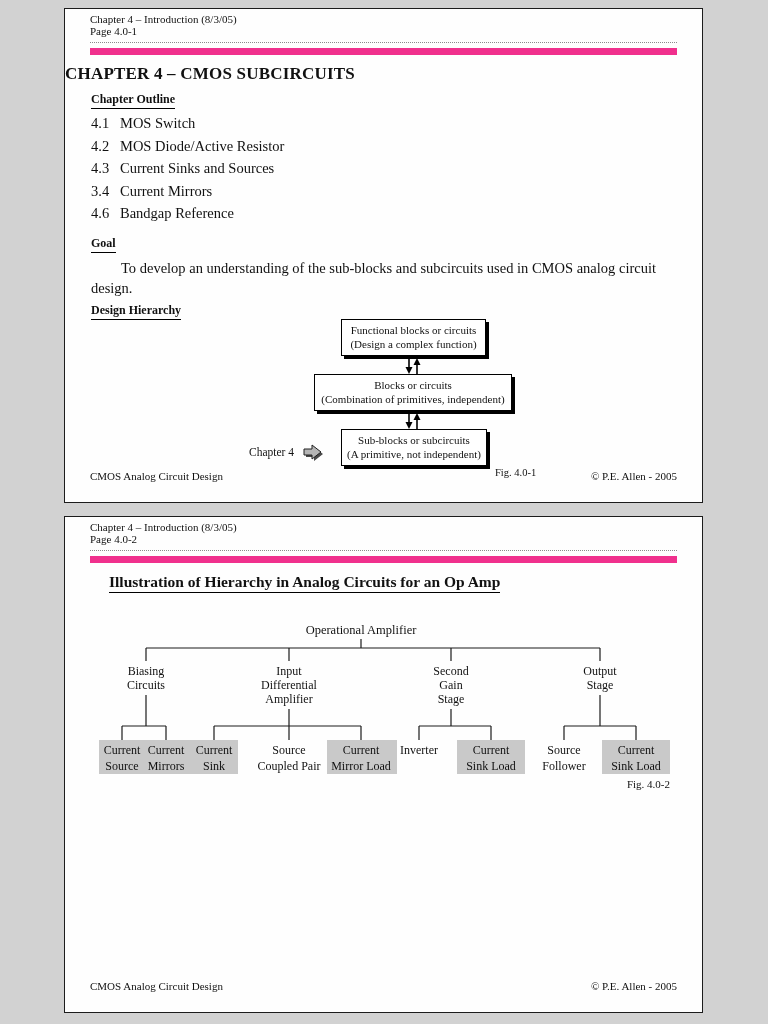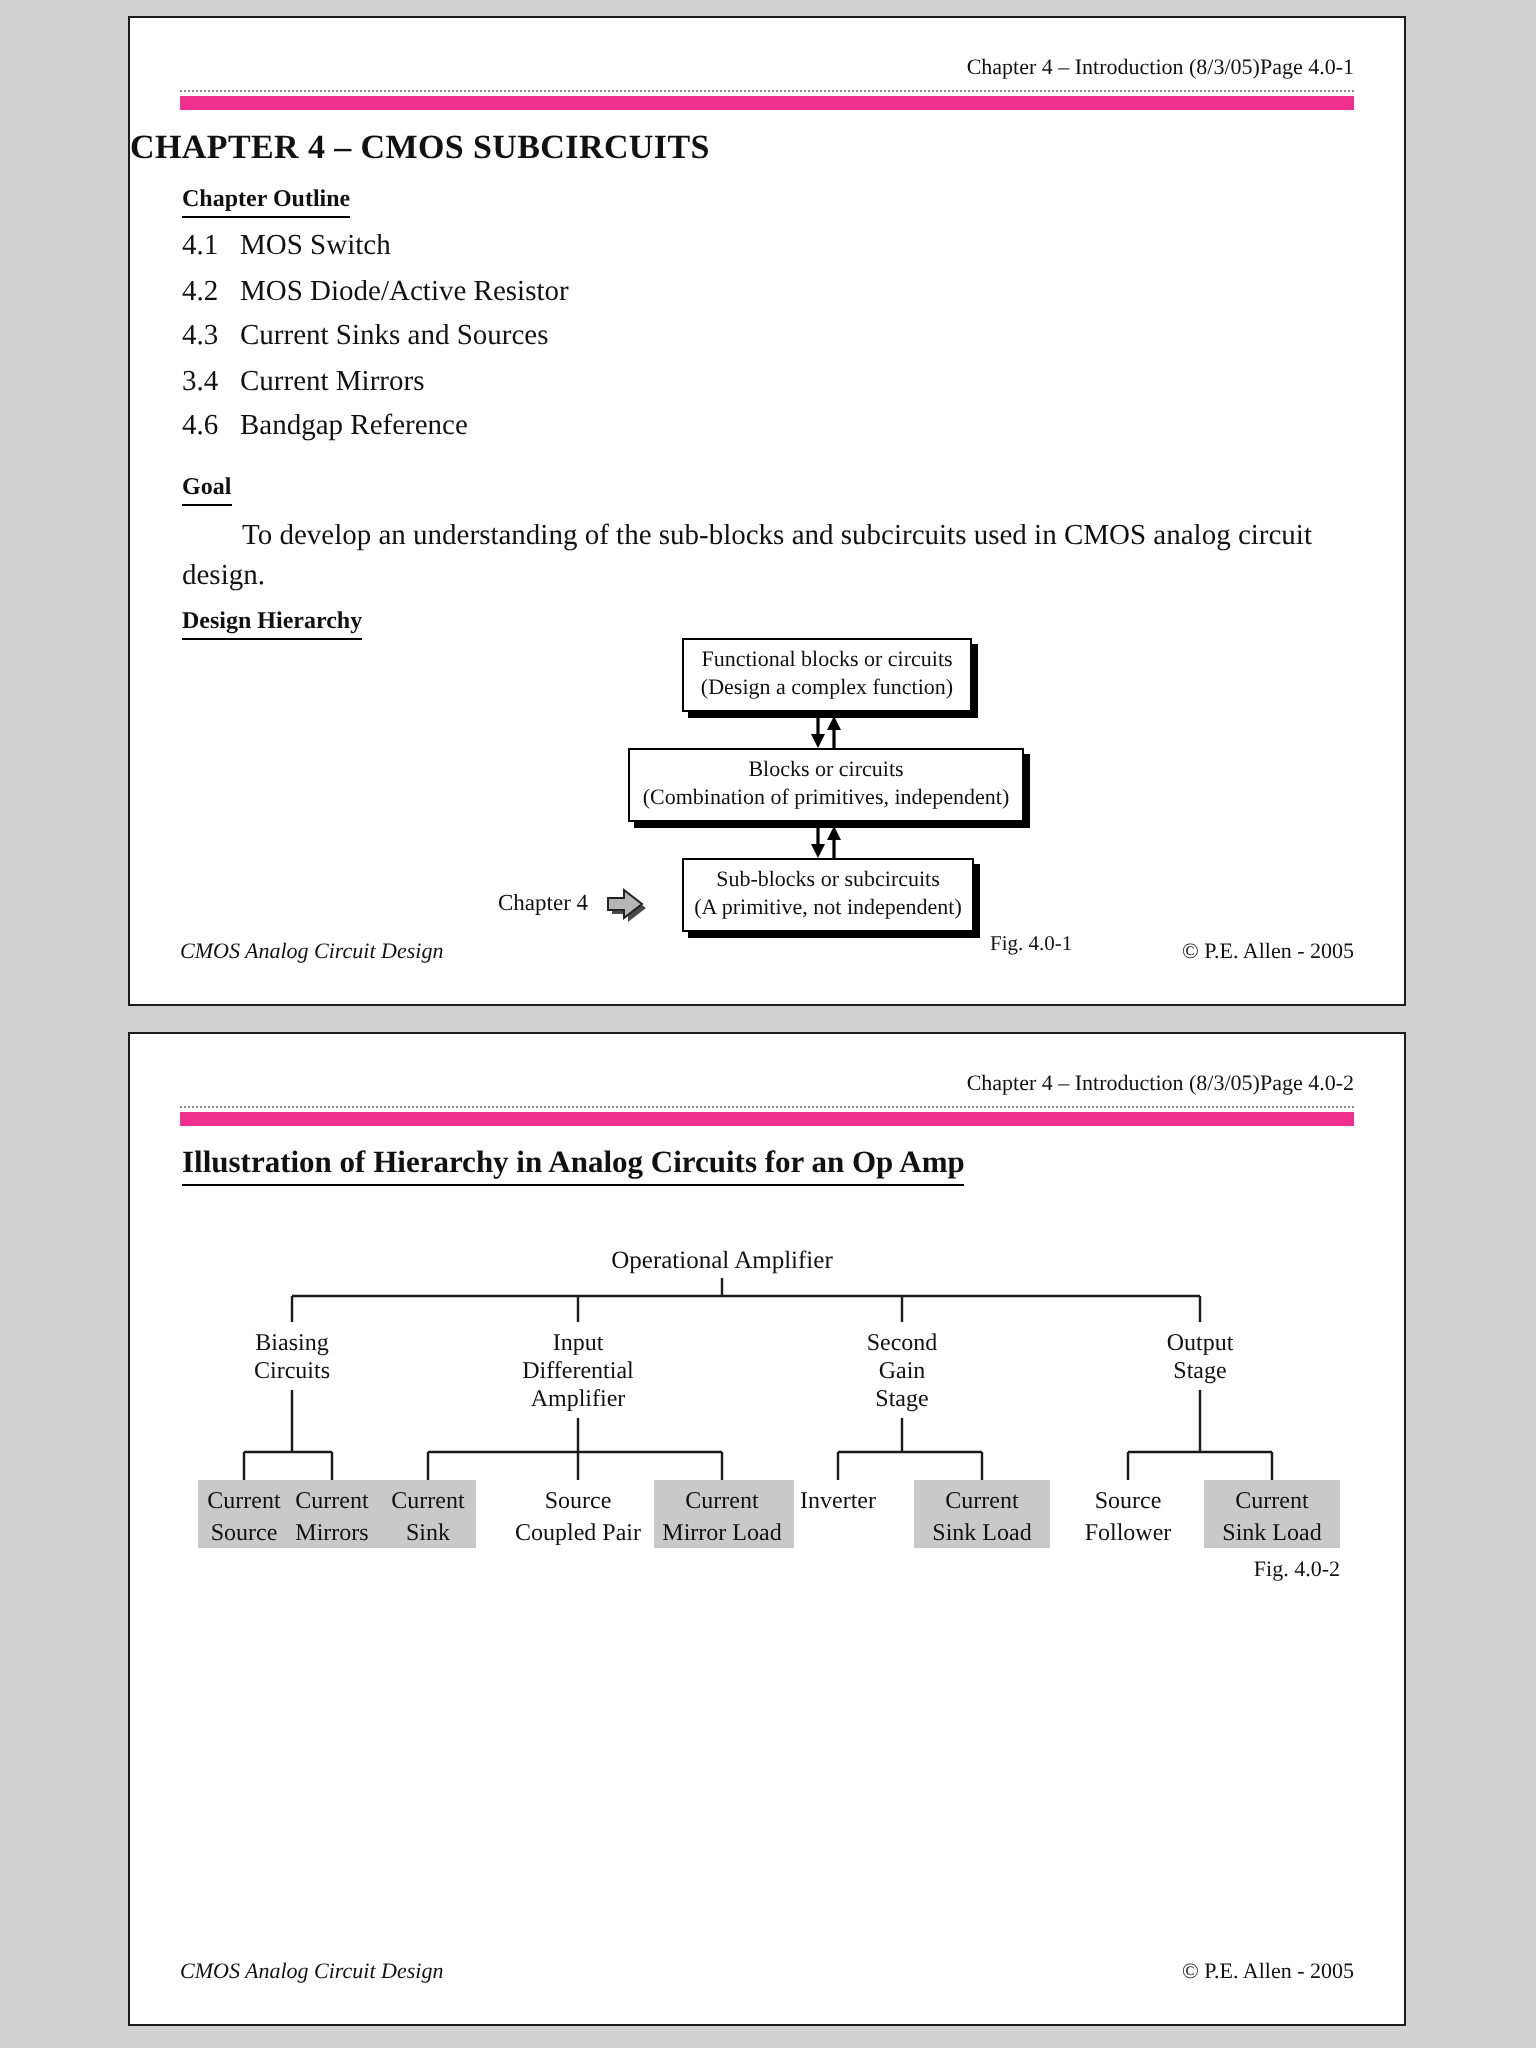--- a/index.html
+++ b/index.html
@@ -14,38 +14,39 @@
   .page{
     position:absolute;left:64px;width:639px;
     background:#fefefe;
     border:1.5px solid #1c1c1c;
     box-sizing:border-box;
   }
   #page1{top:8px;height:495px;}
   #page2{top:516px;height:497px;}
 
   .hdr{
-    position:absolute;left:25px;right:25px;top:19px;
+    position:absolute;left:25px;right:25px;top:4px;
     display:flex;justify-content:flex-end;
     font-size:11px;
     border-bottom:1px dotted #8a8a8a;
     padding-bottom:5px;
+    flex-direction:column;
   }
   .pinkbar{
     position:absolute;left:25px;right:25px;top:39px;height:7px;
     background:#f0308d;
   }
   .ftr{
     position:absolute;left:25px;right:25px;
     display:flex;justify-content:space-between;
     font-size:11px;
   }
   #page1 .ftr{top:461px;}
   #page2 .ftr{top:463px;}
-  .ftr .it{font-style:italic;}
+  .ftr .it{}
 
   .doc-title{
     position:absolute;left:0;right:0;top:55px;
     text-align:left;font-size:17px;font-weight:700;letter-spacing:.2px;
   }
   .sec-head{
     position:absolute;left:26px;
     font-size:12px;font-weight:700;
     border-bottom:1.5px solid #000;padding-bottom:1px;
   }
@@ -74,21 +75,21 @@
   #dbox3{left:276px;top:420px;width:146px;height:37px;}
   .updown{position:absolute;width:24px;height:16px;}
   #arrows1{left:336px;top:349px;}
   #arrows2{left:336px;top:404px;}
   #chap4-label{position:absolute;left:184px;top:437px;font-size:11.5px;}
   #chap4-arrow{position:absolute;left:236px;top:432px;}
   .fig-label{position:absolute;font-size:10.5px;}
   #fig1{left:430px;top:458px;}
 
   #p2-title{
-    position:absolute;left:26px;top:56px;
+    position:absolute;left:44px;top:56px;
     font-size:15.5px;font-weight:700;
     border-bottom:1.5px solid #000;padding-bottom:1px;
   }
   #tree-svg{position:absolute;left:0;top:100px;}
   #tree-svg text{font-family:"Liberation Serif", serif;font-size:12px;fill:#111;}
   #tree-svg .root-t{font-size:12.5px;}
   #tree-svg .fig-t{font-size:11px;}
   #tree-svg path{stroke:#1a1a1a;stroke-width:1.2;fill:none;}
   #tree-svg rect.hl{fill:#c9c9c9;}
 </style>

